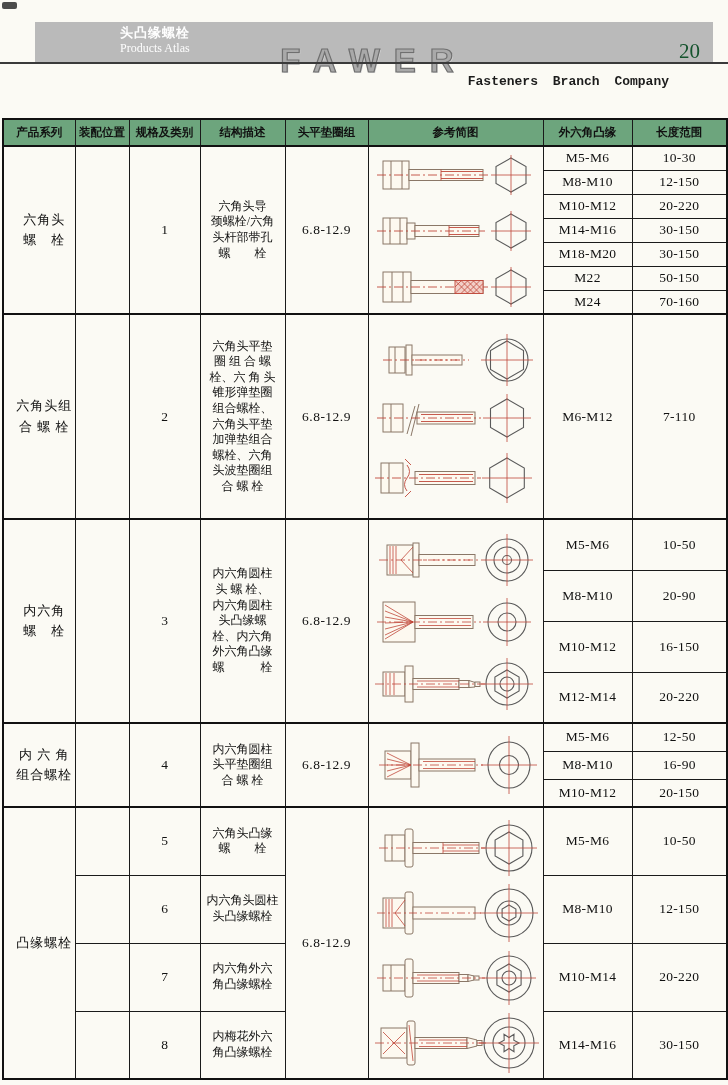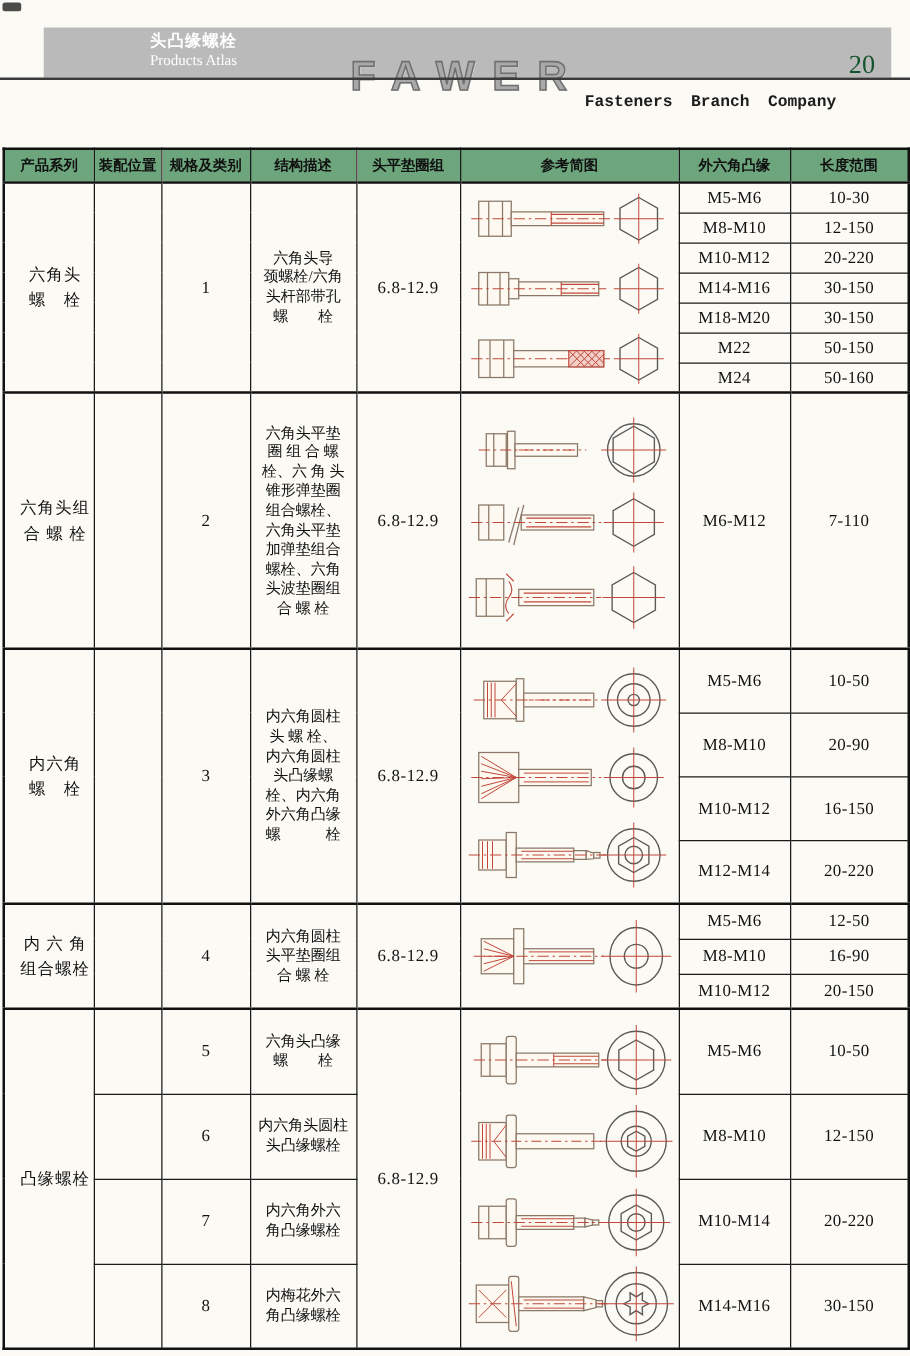--- a/index.html
+++ b/index.html
@@ -171,21 +171,21 @@
     <tr class="h24">
           <td class="dia">M18-M20</td>
           <td class="len">30-150</td>
         </tr>
     <tr class="h24">
           <td class="dia">M22</td>
           <td class="len">50-150</td>
         </tr>
     <tr class="h24">
           <td class="dia">M24</td>
-          <td class="len">50-160</td>
+          <td class="len">70-160</td>
         </tr>
 
     <tr class="sec h205">
       <td class="series pre">六角头组
 合 螺 栓</td>
       <td></td>
       <td class="specno">2</td>
       <td class="desc pre">六角头平垫
 圈 组 合 螺
 栓、六 角 头

